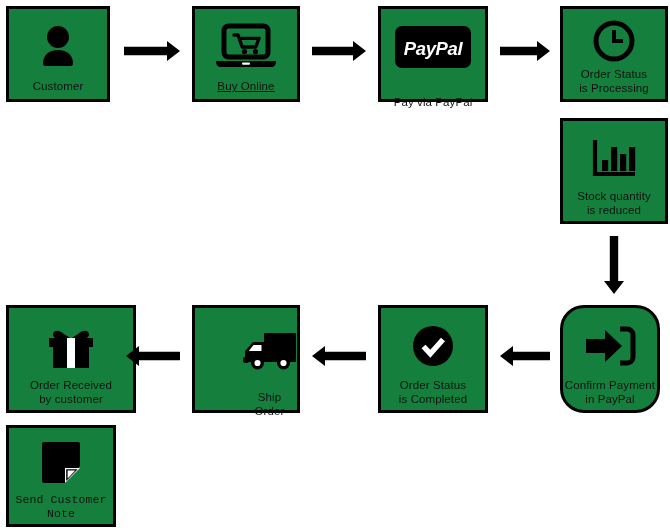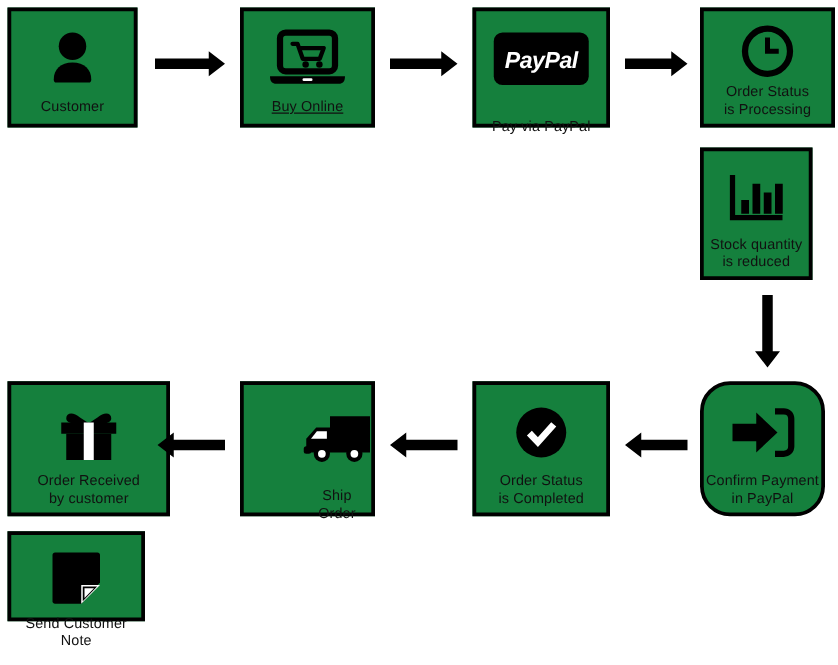--- a/index.html
+++ b/index.html
@@ -81,21 +81,21 @@
     <div class="node" style="left: 560px; top: 6px; width: 108px; height: 96px;">
       <div class="icon-wrap" style="height: 46px; margin-top: 9px;">
         <svg width="44" height="44" viewBox="0 0 44 44">
         <circle cx="22" cy="22" r="18" fill="none" stroke="#000" stroke-width="5"></circle>
         <path d="M22 11v11h9" fill="none" stroke="#000" stroke-width="4" stroke-linecap="butt" stroke-linejoin="miter"></path>
       </svg>
       </div>
       <div class="label" style="margin-top: 4px;">Order Status
 is Processing</div>
     </div>
-    <div class="node" style="left: 560px; top: 118px; width: 90px; height: 106px;">
+    <div class="node" style="left: 560px; top: 118px; width: 108px; height: 106px;">
       <div class="icon-wrap" style="height: 56px; margin-top: 9px;">
         <svg width="46" height="40" viewBox="0 0 46 40">
         <path d="M4 2v34h40" fill="none" stroke="#000" stroke-width="4.2" stroke-linecap="butt"></path>
         <rect x="11" y="22" width="6.2" height="11" fill="#000"></rect>
         <rect x="20" y="9" width="6.2" height="24" fill="#000"></rect>
         <rect x="29" y="16" width="6.2" height="17" fill="#000"></rect>
         <rect x="38" y="9" width="6.2" height="24" fill="#000"></rect>
       </svg>
       </div>
       <div class="label" style="margin-top: 4px;">Stock quantity
@@ -142,21 +142,21 @@
         <path d="M19 11c-5.5-5-11-3.8-11 .5 0 2.6 2.6 4 6.2 4H26z" fill="#000"></path>
         <path d="M33 11c5.5-5 11-3.8 11 .5 0 2.6-2.6 4-6.2 4H26z" fill="#000"></path>
         <rect x="4" y="15" width="44" height="9" fill="#000"></rect>
         <rect x="8" y="24" width="36" height="21" fill="#000"></rect>
         <rect x="22" y="15" width="8" height="30" fill="#fff"></rect>
       </svg>
       </div>
       <div class="label" style="margin-top: 4px;">Order Received
 by customer</div>
     </div>
-    <div class="node" style="left: 6px; top: 425px; width: 110px; height: 72px;">
+    <div class="node" style="left: 6px; top: 425px; width: 110px; height: 102px; font-family: Liberation Mono, monospace;">
       <div class="icon-wrap" style="height: 52px; margin-top: 9px;">
         <svg width="44" height="46" viewBox="0 0 44 46">
         <path d="M3 4c0-1.1.9-2 2-2h34c1.1 0 2 .9 2 2v22L26 43H5c-1.1 0-2-.9-2-2z" fill="#000"></path>
         <path d="M26 43V28h15z" fill="#fff"></path>
         <path d="M27.2 41V29.2h11.5z" fill="#000"></path>
         <path d="M28.6 38.4v-7.8h7.6z" fill="#fff"></path>
       </svg>
       </div>
       <div class="label" style="margin-top: 4px;">Send Customer
 Note</div>

